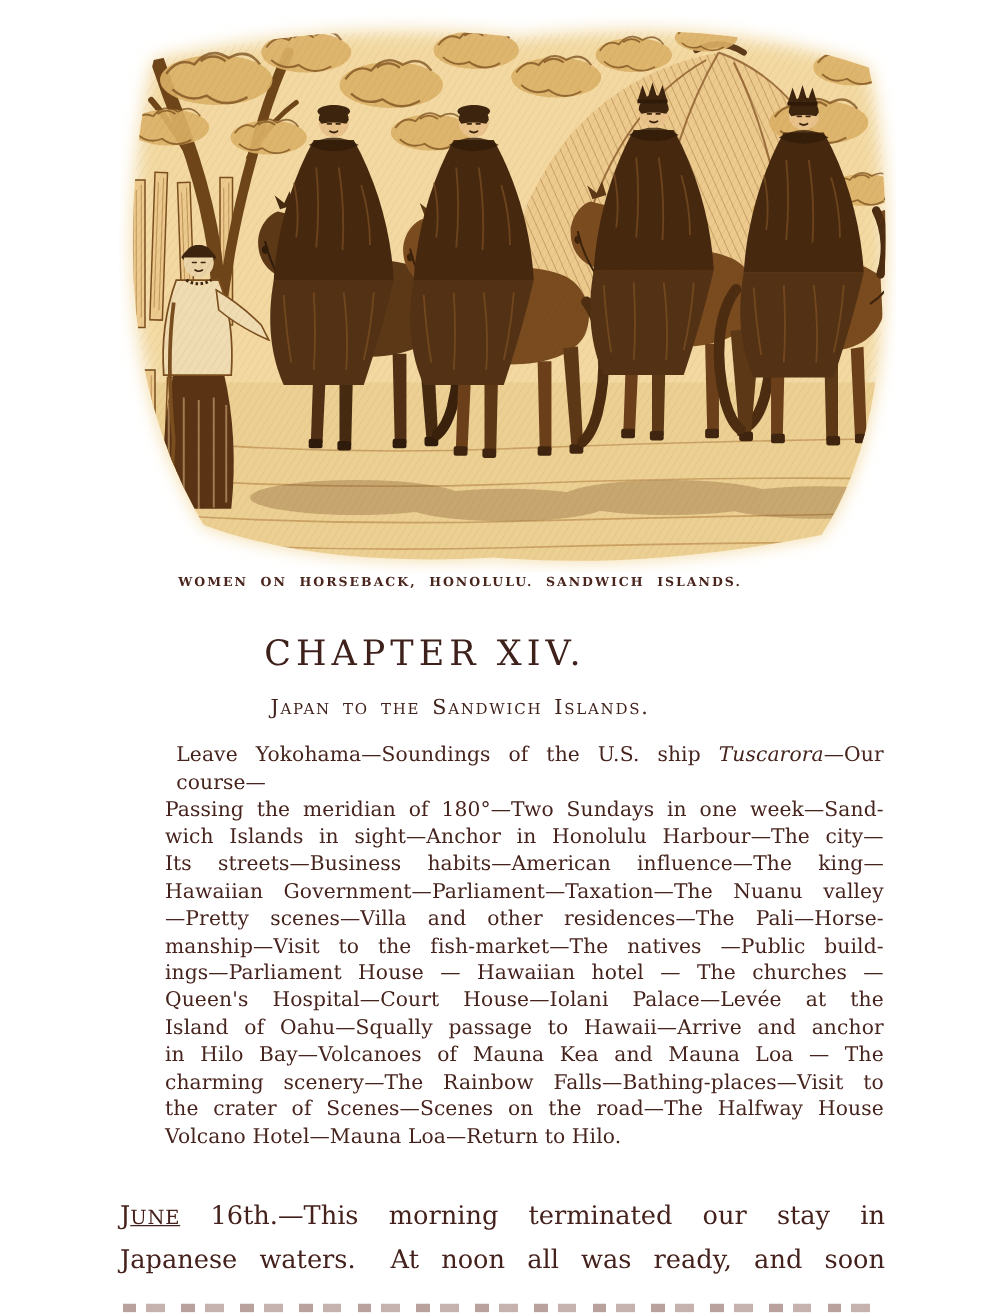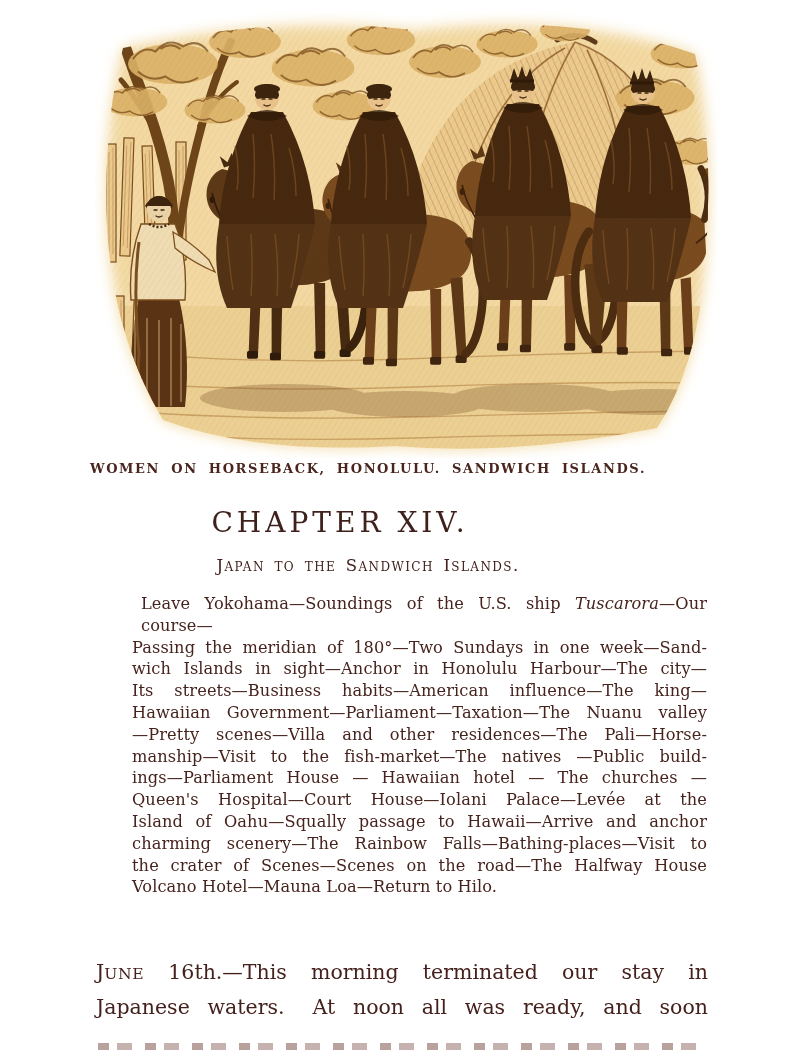--- a/index.html
+++ b/index.html
@@ -1,35 +1,35 @@
 <!DOCTYPE html>
 <html><head>
 <meta charset="utf-8">
 <style>
   html,body{margin:0;padding:0;background:#ffffff;}
   .page{position:relative;width:800px;height:1050px;background:#ffffff;overflow:hidden;
         font-family:"DejaVu Serif","Liberation Serif",serif;color:#45221c;}
   .plate{position:absolute;left:95px;top:6px;width:622px;height:452px;}
   .plate svg{display:block;width:100%;height:100%;}
   .caption{position:absolute;left:0;top:461px;width:736px;text-align:center;
-           font-size:13px;font-weight:bold;letter-spacing:1.6px;word-spacing:5px;color:#4a251e;}
+           font-size:10px;font-weight:bold;letter-spacing:1.6px;word-spacing:5px;color:#4a251e;}
   .chapter-heading{position:absolute;left:0;top:506px;width:680px;text-align:center;
            font-size:28px;letter-spacing:4px;color:#3f211c;}
   .chapter-subtitle{position:absolute;left:0;top:556px;width:736px;text-align:center;
            font-size:16.5px;font-variant:small-caps;letter-spacing:1.4px;word-spacing:3px;color:#42221c;}
   .argument{position:absolute;left:99px;top:593px;width:608px;
            font-size:16.2px;line-height:21.8px;letter-spacing:.1px;color:#46231d;}
   .argument .tline{text-align:justify;text-align-last:justify;padding-left:33px;}
   .argument .tline:first-child{padding-left:0;margin-left:42px;}
   .argument .tline:last-child{text-align-last:left;}
   .bodytext{position:absolute;left:96px;top:956px;width:612px;
            font-size:20.5px;line-height:33px;color:#44211c;}
   .bodytext .tline{text-align:justify;text-align-last:justify;}
   .i{font-style:italic;}
-  .sc{font-size:.76em;letter-spacing:.6px;}
+  .sc{font-size:.76em;letter-spacing:.6px;text-decoration:underline;}
   .cutline{position:absolute;left:98px;top:1043px;width:608px;height:7px;opacity:.8;
            background:repeating-linear-gradient(90deg,
              rgba(96,42,32,.55) 0 11px, rgba(96,42,32,0) 11px 19px,
              rgba(96,42,32,.45) 19px 34px, rgba(96,42,32,0) 34px 47px);}
 </style>
 </head>
 <body>
 
 <div class="page">
 
@@ -189,20 +189,21 @@
       <div class="tline"><span>Leave Yokohama—Soundings of the U.S. ship </span><span class="i">Tuscarora</span><span>—Our course—</span></div>
       <div class="tline"><span>Passing the meridian of 180°—Two Sundays in one week—Sand-</span></div>
       <div class="tline"><span>wich Islands in sight—Anchor in Honolulu Harbour—The city—</span></div>
       <div class="tline"><span>Its streets—Business habits—American influence—The king—</span></div>
       <div class="tline"><span>Hawaiian Government—Parliament—Taxation—The Nuanu valley</span></div>
       <div class="tline"><span>—Pretty scenes—Villa and other residences—The Pali—Horse-</span></div>
       <div class="tline"><span>manship—Visit to the fish-market—The natives —Public build-</span></div>
       <div class="tline"><span>ings—Parliament House — Hawaiian hotel — The churches —</span></div>
       <div class="tline"><span>Queen's Hospital—Court House—Iolani Palace—Levée at the</span></div>
       <div class="tline"><span>Island of Oahu—Squally passage to Hawaii—Arrive and anchor</span></div>
+      <div class="tline"><span>in Hilo Bay—Volcanoes of Mauna Kea and Mauna Loa — The</span></div>
       <div class="tline"><span>charming scenery—The Rainbow Falls—Bathing-places—Visit to</span></div>
       <div class="tline"><span>the crater of Scenes—Scenes on the road—The Halfway House</span></div>
       <div class="tline"><span>Volcano Hotel—Mauna Loa—Return to Hilo.</span></div>
     </div>
 
   <div class="bodytext">
       <div class="tline"><span>J</span><span class="sc">UNE</span><span> 16th.—This morning terminated our stay in</span></div>
       <div class="tline"><span>Japanese waters.  At noon all was ready, and soon</span></div>
     </div>
 

